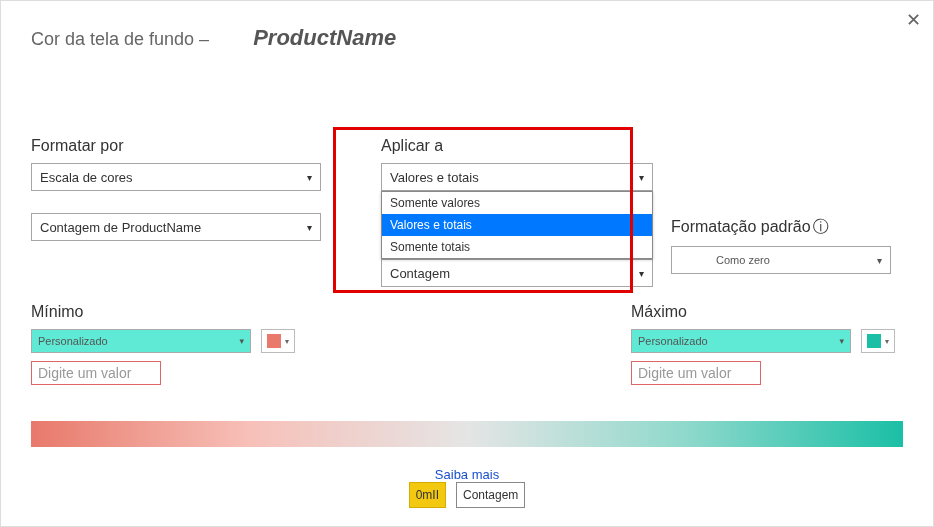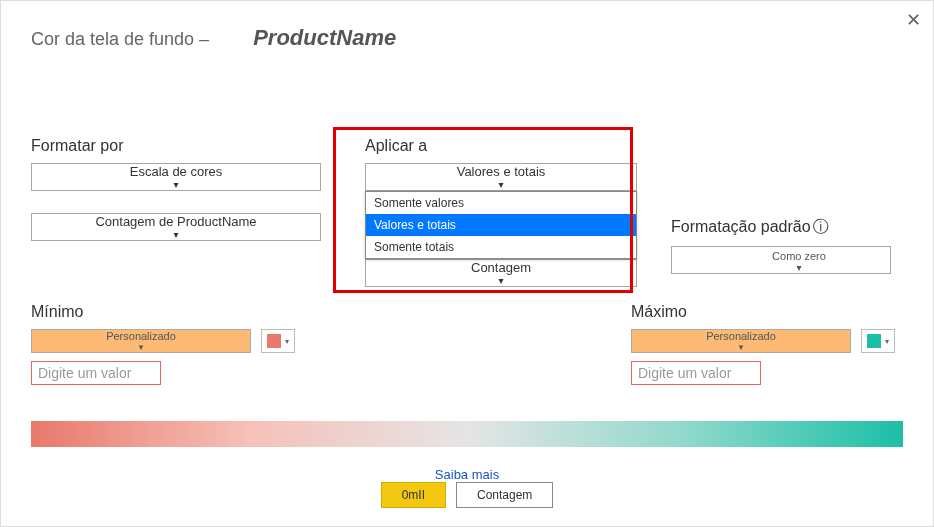--- a/index.html
+++ b/index.html
@@ -45,47 +45,45 @@
     padding: 20px 30px 0 30px;
   }
   .label {
     font-size: 16px;
     color: #333;
     margin-bottom: 8px;
   }
   .select {
     display: flex;
     align-items: center;
-    justify-content: flex-end;
+    justify-content: space-between;
     border: 1px solid #a6a6a6;
     height: 28px;
     padding: 0 8px;
     background: #fff;
     font-size: 13px;
     cursor: pointer;
     width: 100%;
-    flex-direction: column;
   }
   .select .caret {
     font-size: 10px;
   }
   .select.small-text { font-size: 11px; color: #555; padding-left: 44px; }
   .mini-select {
     display: flex;
     align-items: center;
     justify-content: space-between;
     border: 1px solid #aaa;
     height: 24px;
     padding: 0 6px;
     font-size: 11px;
     color: #555;
-    background: #fdba74;
+    background: #5eead4;
     cursor: pointer;
     width: 220px;
-    flex-direction: column;
   }
   .mini-select .caret { font-size: 9px; }
   .color-swatch-btn {
     display: flex;
     align-items: center;
     border: 1px solid #bbb;
     height: 24px;
     padding: 0 5px;
     gap: 4px;
     background: #fff;
@@ -162,37 +160,37 @@
     flex-direction: column;
   }
   .learn-more {
     color: #1a4fcf;
     font-size: 13px;
     cursor: pointer;
   }
   .btns { display: flex; gap: 10px; }
   .btn {
     height: 26px;
-    padding: 0 20px;
+    padding: 0 6px;
     font-size: 12px;
     border: 1px solid #888;
     background: #fff;
     cursor: pointer;
     display: flex;
     align-items: center;
   }
   .btn.primary {
     background: #f2c811;
     border: 1px solid #d4ad00;
     color: #333;
   }
   
   .highlight-area {
     position: absolute;
-    left: 332px;
+    left: 348px;
     top: 86px;
     width: 248px;
     padding-left: 32px;
   }
   .highlight-area .label { margin-top: 0; }
   .highlight-area .select { margin-bottom: 0; }
   .col-right-top {
     position: absolute;
     left: 670px;
     top: 166px;

